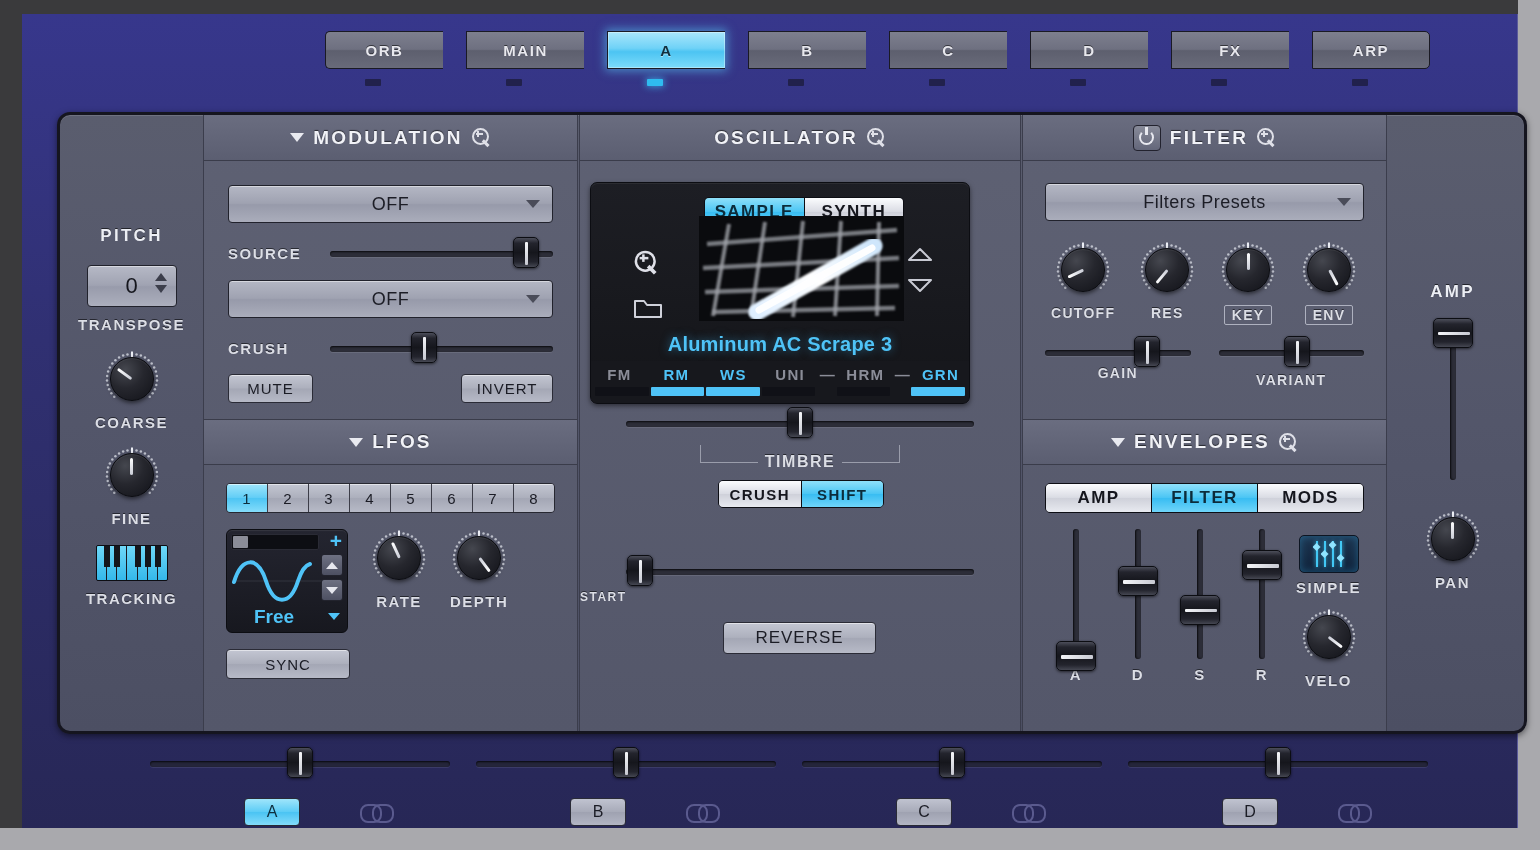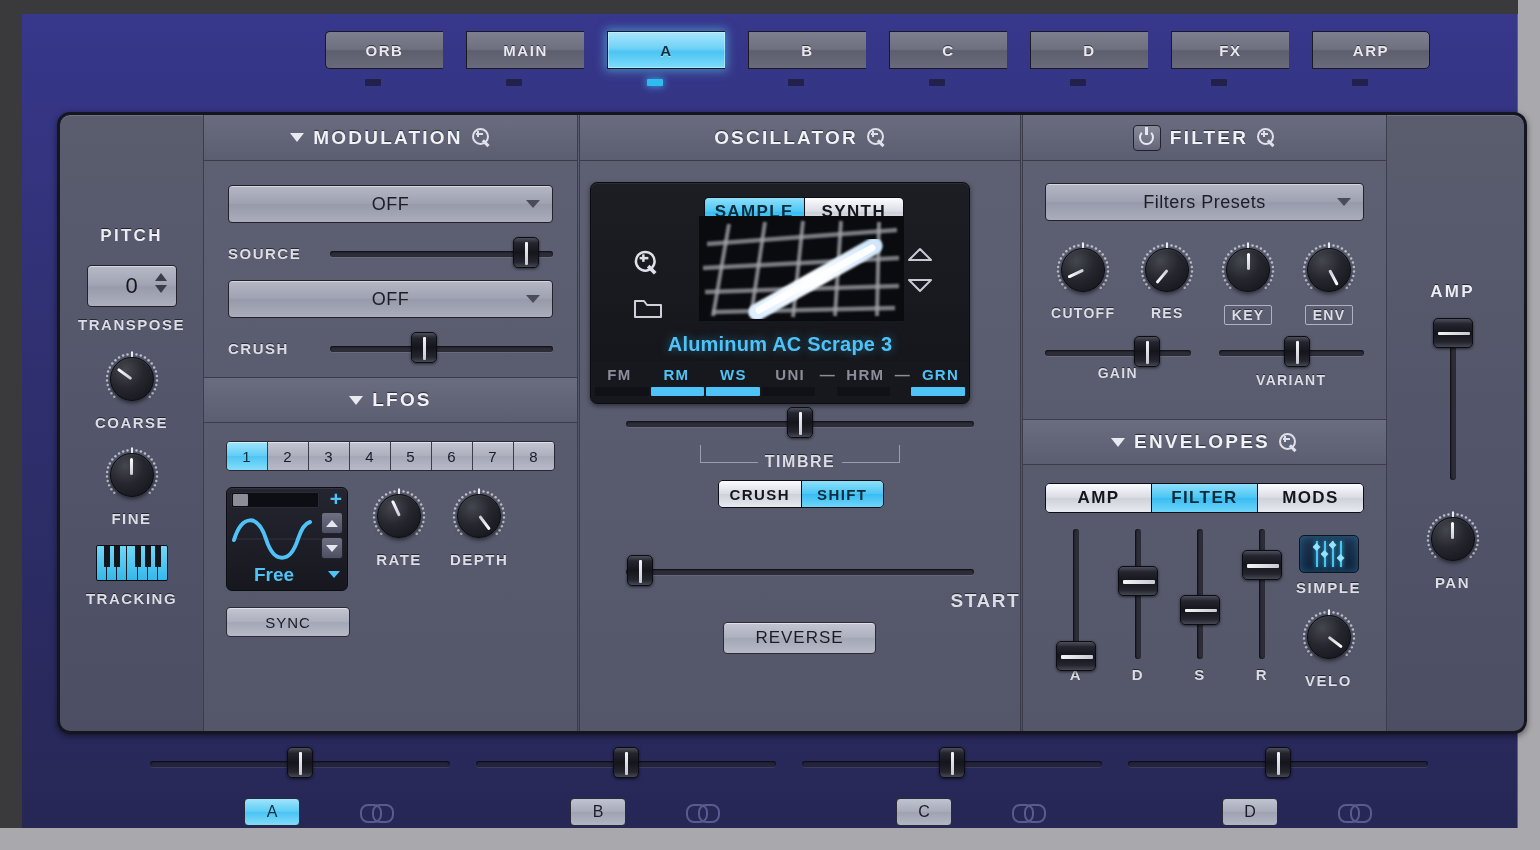--- a/index.html
+++ b/index.html
@@ -464,20 +464,24 @@
           </div>
 
           <div style="display:flex;align-items:center;gap:16px;margin-top:17px">
             <div class="lbl" style="width:86px">CRUSH</div>
             <div class="hsl" style="flex:1">
               <div class="trk"></div>
               <div class="hdl" style="left:42%"></div>
             </div>
           </div>
 
+          <div style="display:flex;justify-content:space-between;margin-top:13px">
+            <div class="btn" style="width:85px;height:29px">MUTE</div>
+            <div class="btn" style="width:92px;height:29px">INVERT</div>
+          </div>
         </div>
 
         <div class="sechead" style="margin-top:16px;border-top:1px solid #3a3c4a">
           <span class="caret"></span>
           <span class="ttl">LFOS</span>
         </div>
 
         <div style="padding:18px 22px 0">
           <div style="display:flex;border-radius:4px;overflow:hidden;border:1px solid #272831">
             <div class="btn on" style="flex:1;height:28px;border:none;border-radius:0;border-right:1px solid #3c3d48">1</div>
@@ -692,21 +696,21 @@
 
         <div class="segbtn" style="position:absolute;left:138px;top:365px;width:166px;height:28px">
           <div style="font-size:15px">CRUSH</div>
           <div class="on" style="font-size:15px">SHIFT</div>
         </div>
 
         <div class="hsl" style="position:absolute;left:46px;top:443px;width:348px">
           <div class="trk"></div>
           <div class="hdl" style="left:4%"></div>
         </div>
-        <div class="lbl" style="position:absolute;left:0;right:0;top:475px;text-align:right;font-size:19px">START</div>
+        <div class="lbl" style="position:absolute;left:0;right:0;top:475px;text-align:left;font-size:12px">START</div>
 
         <div class="btn" style="position:absolute;left:143px;top:507px;width:153px;height:32px;font-size:17px">REVERSE</div>
       </div>
 
       <div class="colbox col-flt">
         <div class="sechead">
           <span class="pwr">
               <i></i>
             </span>
           <span class="ttl">FILTER</span>

